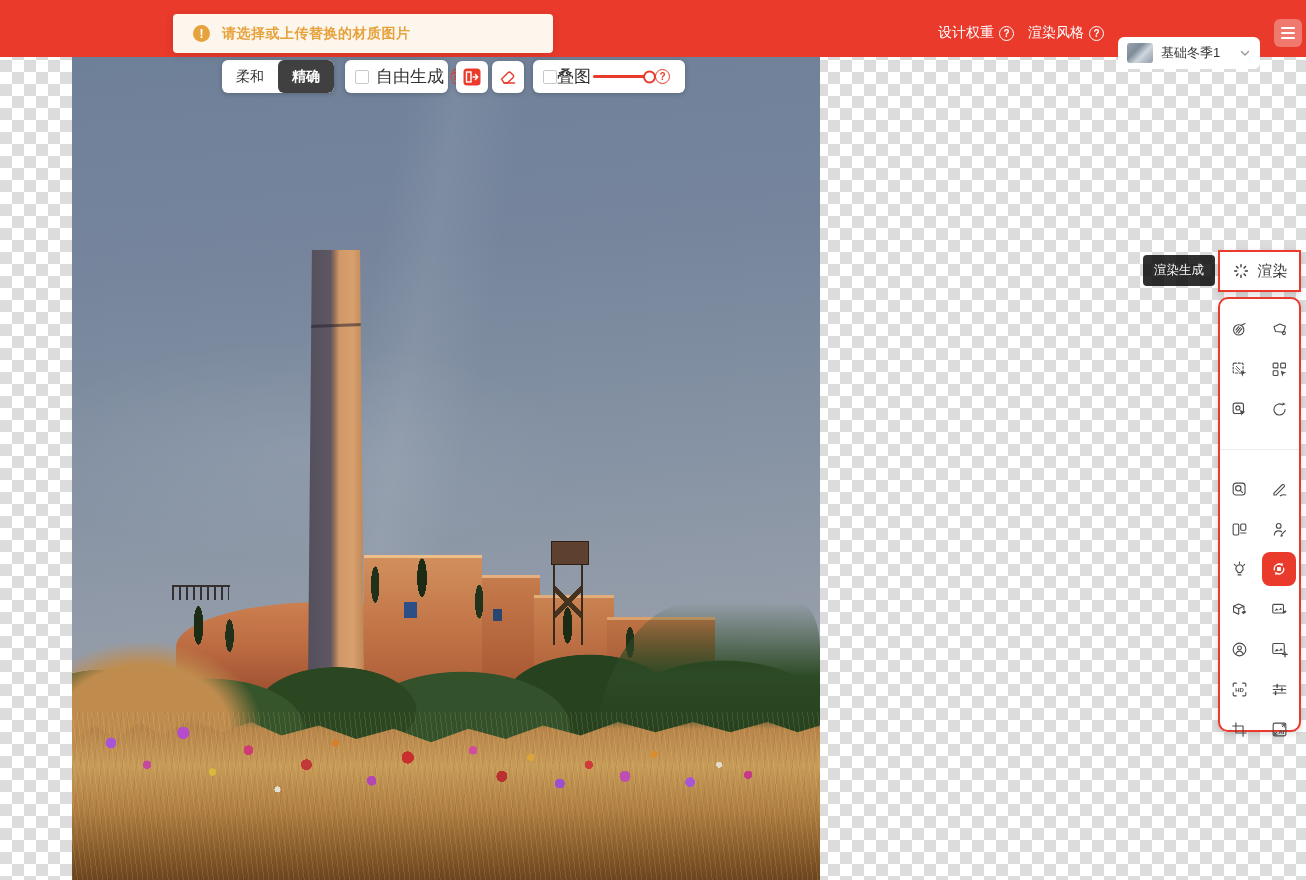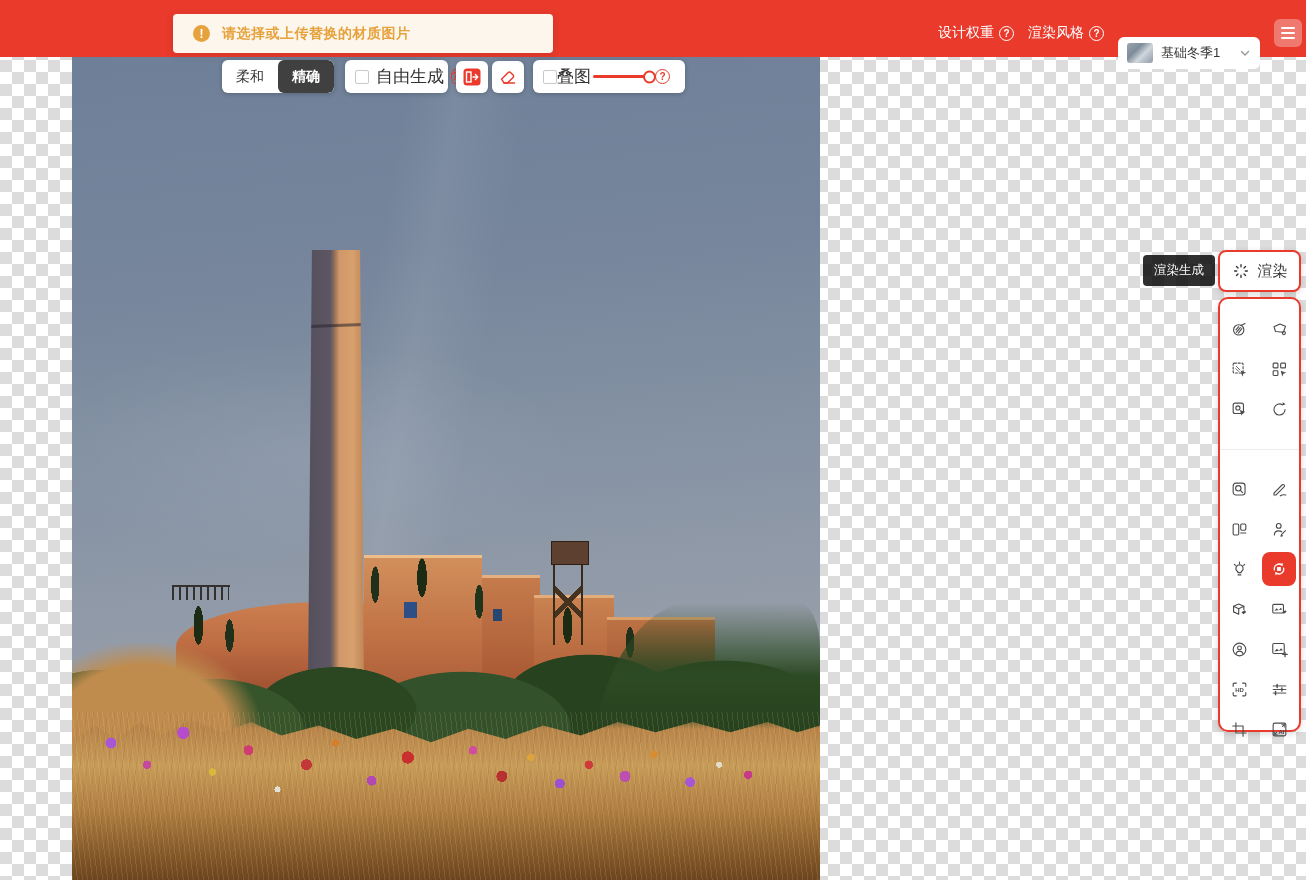--- a/index.html
+++ b/index.html
@@ -119,21 +119,21 @@
   .cb { width:14px; height:14px; border:1px solid #c9c9c9; border-radius:2px; background:#fff; flex:none; }
   .tb-label { font-size:17px; color:#333; white-space:nowrap; }
   .icon-btn { width:32px; height:32px; top:61px; justify-content:center; }
   .swap-btn { left:456px; }
   .erase-btn { left:492px; }
   .ov-box { left:533px; width:152px; padding:0 10px; gap:0;text-align:right; }
   .ov-slider { position:relative; width:56px; height:3px; background:#e93a2c; border-radius:2px; margin:0 6px 0 2px; }
   .ov-knob { position:absolute; right:-7px; top:50%; transform:translateY(-50%); width:13px; height:13px; border:2.5px solid #e93a2c; background:#fff; border-radius:50%; }
   
   .tooltip { position:absolute; left:1143px; top:255px; width:72px; height:31px; background:rgba(10,10,10,.85); color:#fff; font-size:12.5px; border-radius:4px; display:flex; align-items:center; justify-content:center; z-index:25; }
-  .render-btn { position:absolute; left:1218px; top:250px; width:83px; height:42px; background:#fff; border:2px solid #e93a2c; border-radius:8px; box-shadow:0 2px 6px rgba(0,0,0,.15); display:flex; align-items:center; justify-content:center; gap:8px; z-index:25; }
+  .render-btn { position:absolute; left:1218px; top:250px; width:83px; height:42px; background:#fff; border:2px solid #e93a2c; border-radius:0; box-shadow:0 2px 6px rgba(0,0,0,.15); display:flex; align-items:center; justify-content:center; gap:8px; z-index:25; }
   .render-btn span { font-size:15px; color:#333; }
   .tool-panel { position:absolute; left:1218px; top:297px; width:83px; height:435px; background:#fff; border:2px solid #e93a2c; border-radius:10px; box-shadow:0 2px 6px rgba(0,0,0,.15); display:grid; grid-template-columns:1fr 1fr; grid-auto-rows:40px; align-items:center; justify-items:center; padding:10px 0; z-index:25; }
   .tool { width:34px; height:34px; display:flex; align-items:center; justify-content:center; border-radius:8px; }
   .tool.active { background:#e93a2c; }
   .pdiv { grid-column:1 / span 2; width:100%; height:1px; background:#ececec; align-self:center; }
   svg { display:block; }
   .g-ic { stroke:#4a4a4a; fill:none; stroke-width:1.4; stroke-linecap:round; stroke-linejoin:round; }
   .w-ic { stroke:#fff; fill:none; stroke-width:1.6; stroke-linecap:round; stroke-linejoin:round; }
   .svg-txt { font-family:"Liberation Sans",sans-serif; font-size:7.5px; font-weight:bold; fill:#4a4a4a; stroke:none; }
 </style>

